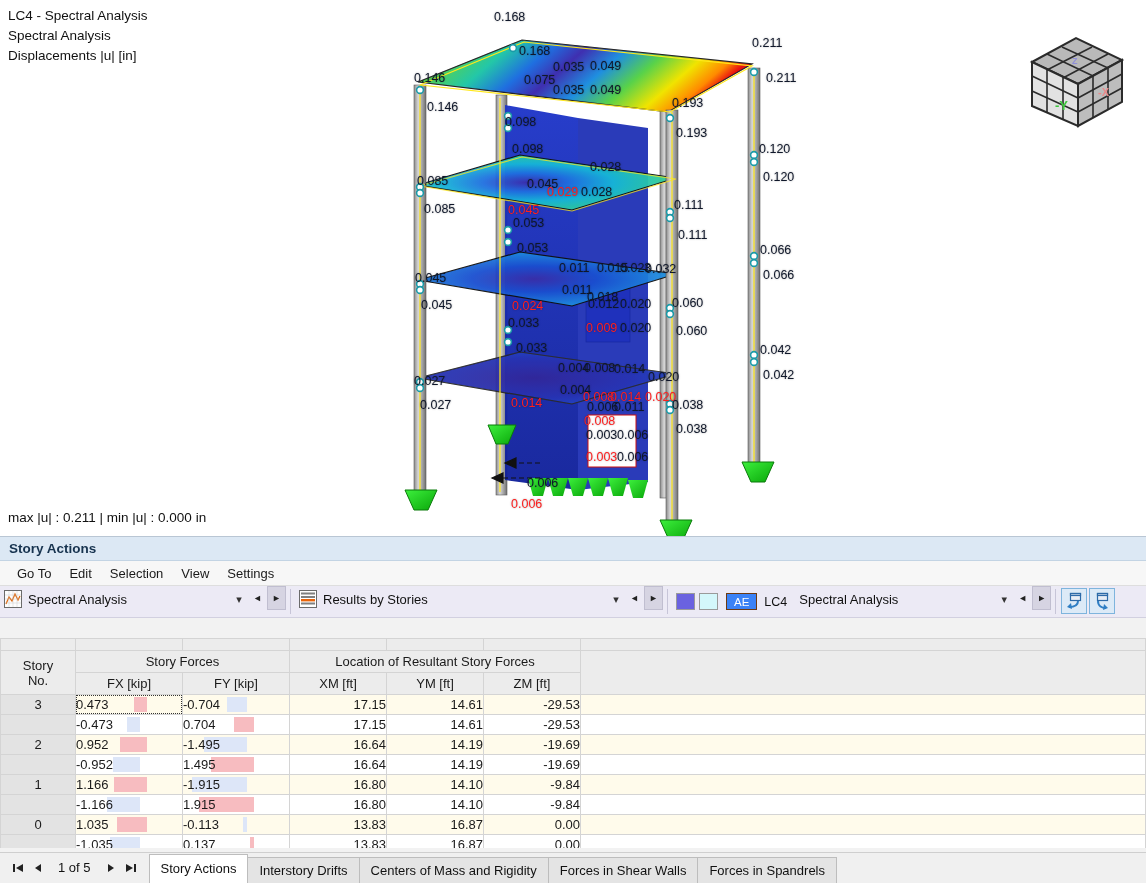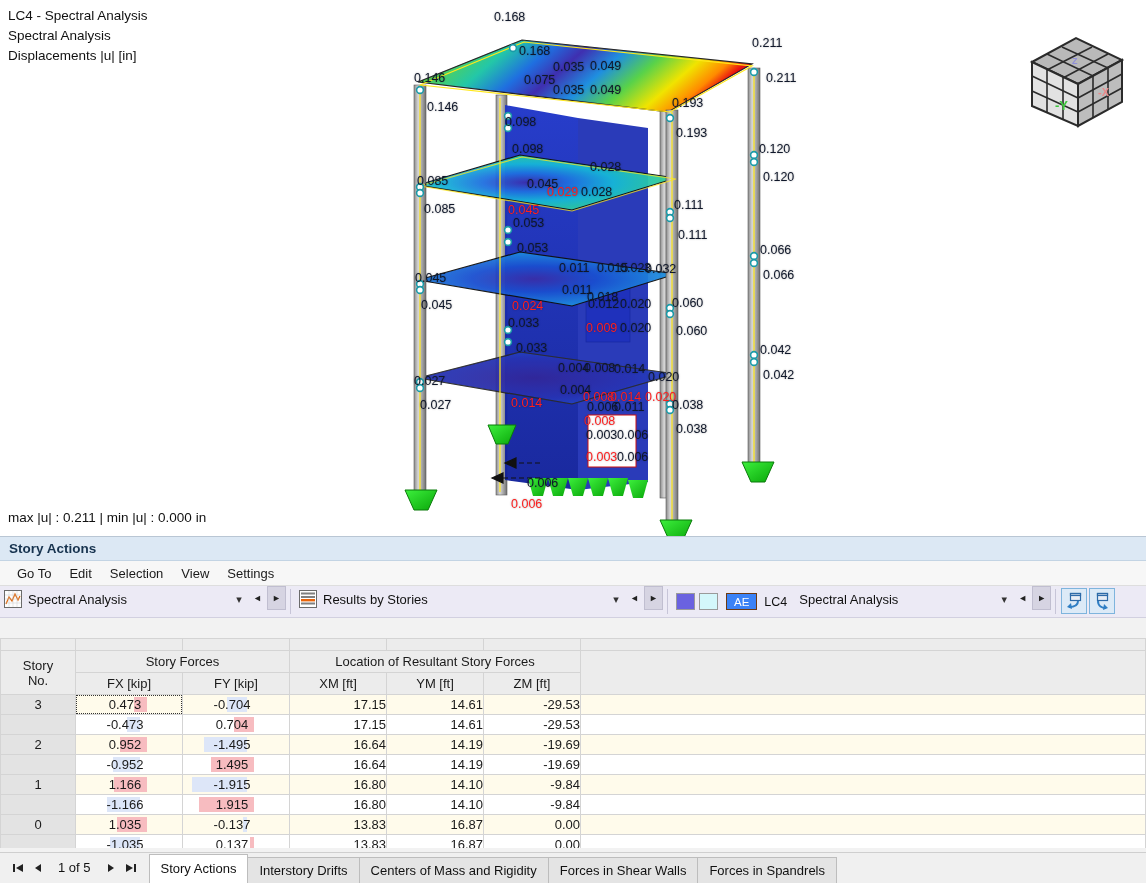--- a/index.html
+++ b/index.html
@@ -133,21 +133,21 @@
 
   .barcell {
     position: relative; width: 100%; height: 100%;
     display: flex; align-items: center;
   }
   .barfill { position: absolute; top: 2px; bottom: 2px; }
   .barfill.pos { background: #f7bcc0; }
   .barfill.neg { background: #dde6f8; }
   .barval {
     position: relative; z-index: 2; width: 100%;
-    text-align: center; padding-right: 8px; font-size: 13px;
+    text-align: left; padding-right: 8px; font-size: 13px;
   }
   td.focus .barcell { outline: 1px dotted #333; outline-offset: -1px; }
 
   
   #footer {
     position: absolute; left: 0; bottom: 0; width: 1146px; height: 31px;
     background: #f0f0f0; border-top: 1px solid #cfcfcf;
     display: flex; align-items: flex-end;
   }
   #pager { display: flex; align-items: center; height: 31px; padding: 0 8px; }
@@ -653,21 +653,21 @@
               <td class="rownum">0</td>
               <td class="bar">
                 <div class="barcell">
                   <div class="barfill pos" style="width: 30px; right: 34.65px;"></div>
                   <span class="barval">1.035</span>
                 </div>
               </td>
               <td class="bar">
                 <div class="barcell">
                   <div class="barfill neg" style="width: 4px; right: 42px;"></div>
-                  <span class="barval">-0.137</span>
+                  <span class="barval">-0.113</span>
                 </div>
               </td>
               <td class="num">13.83</td>
               <td class="num">16.87</td>
               <td class="num">0.00</td>
               <td class="blank"></td>
             </tr>
             <tr>
               <td class="rownum"></td>
               <td class="bar">

